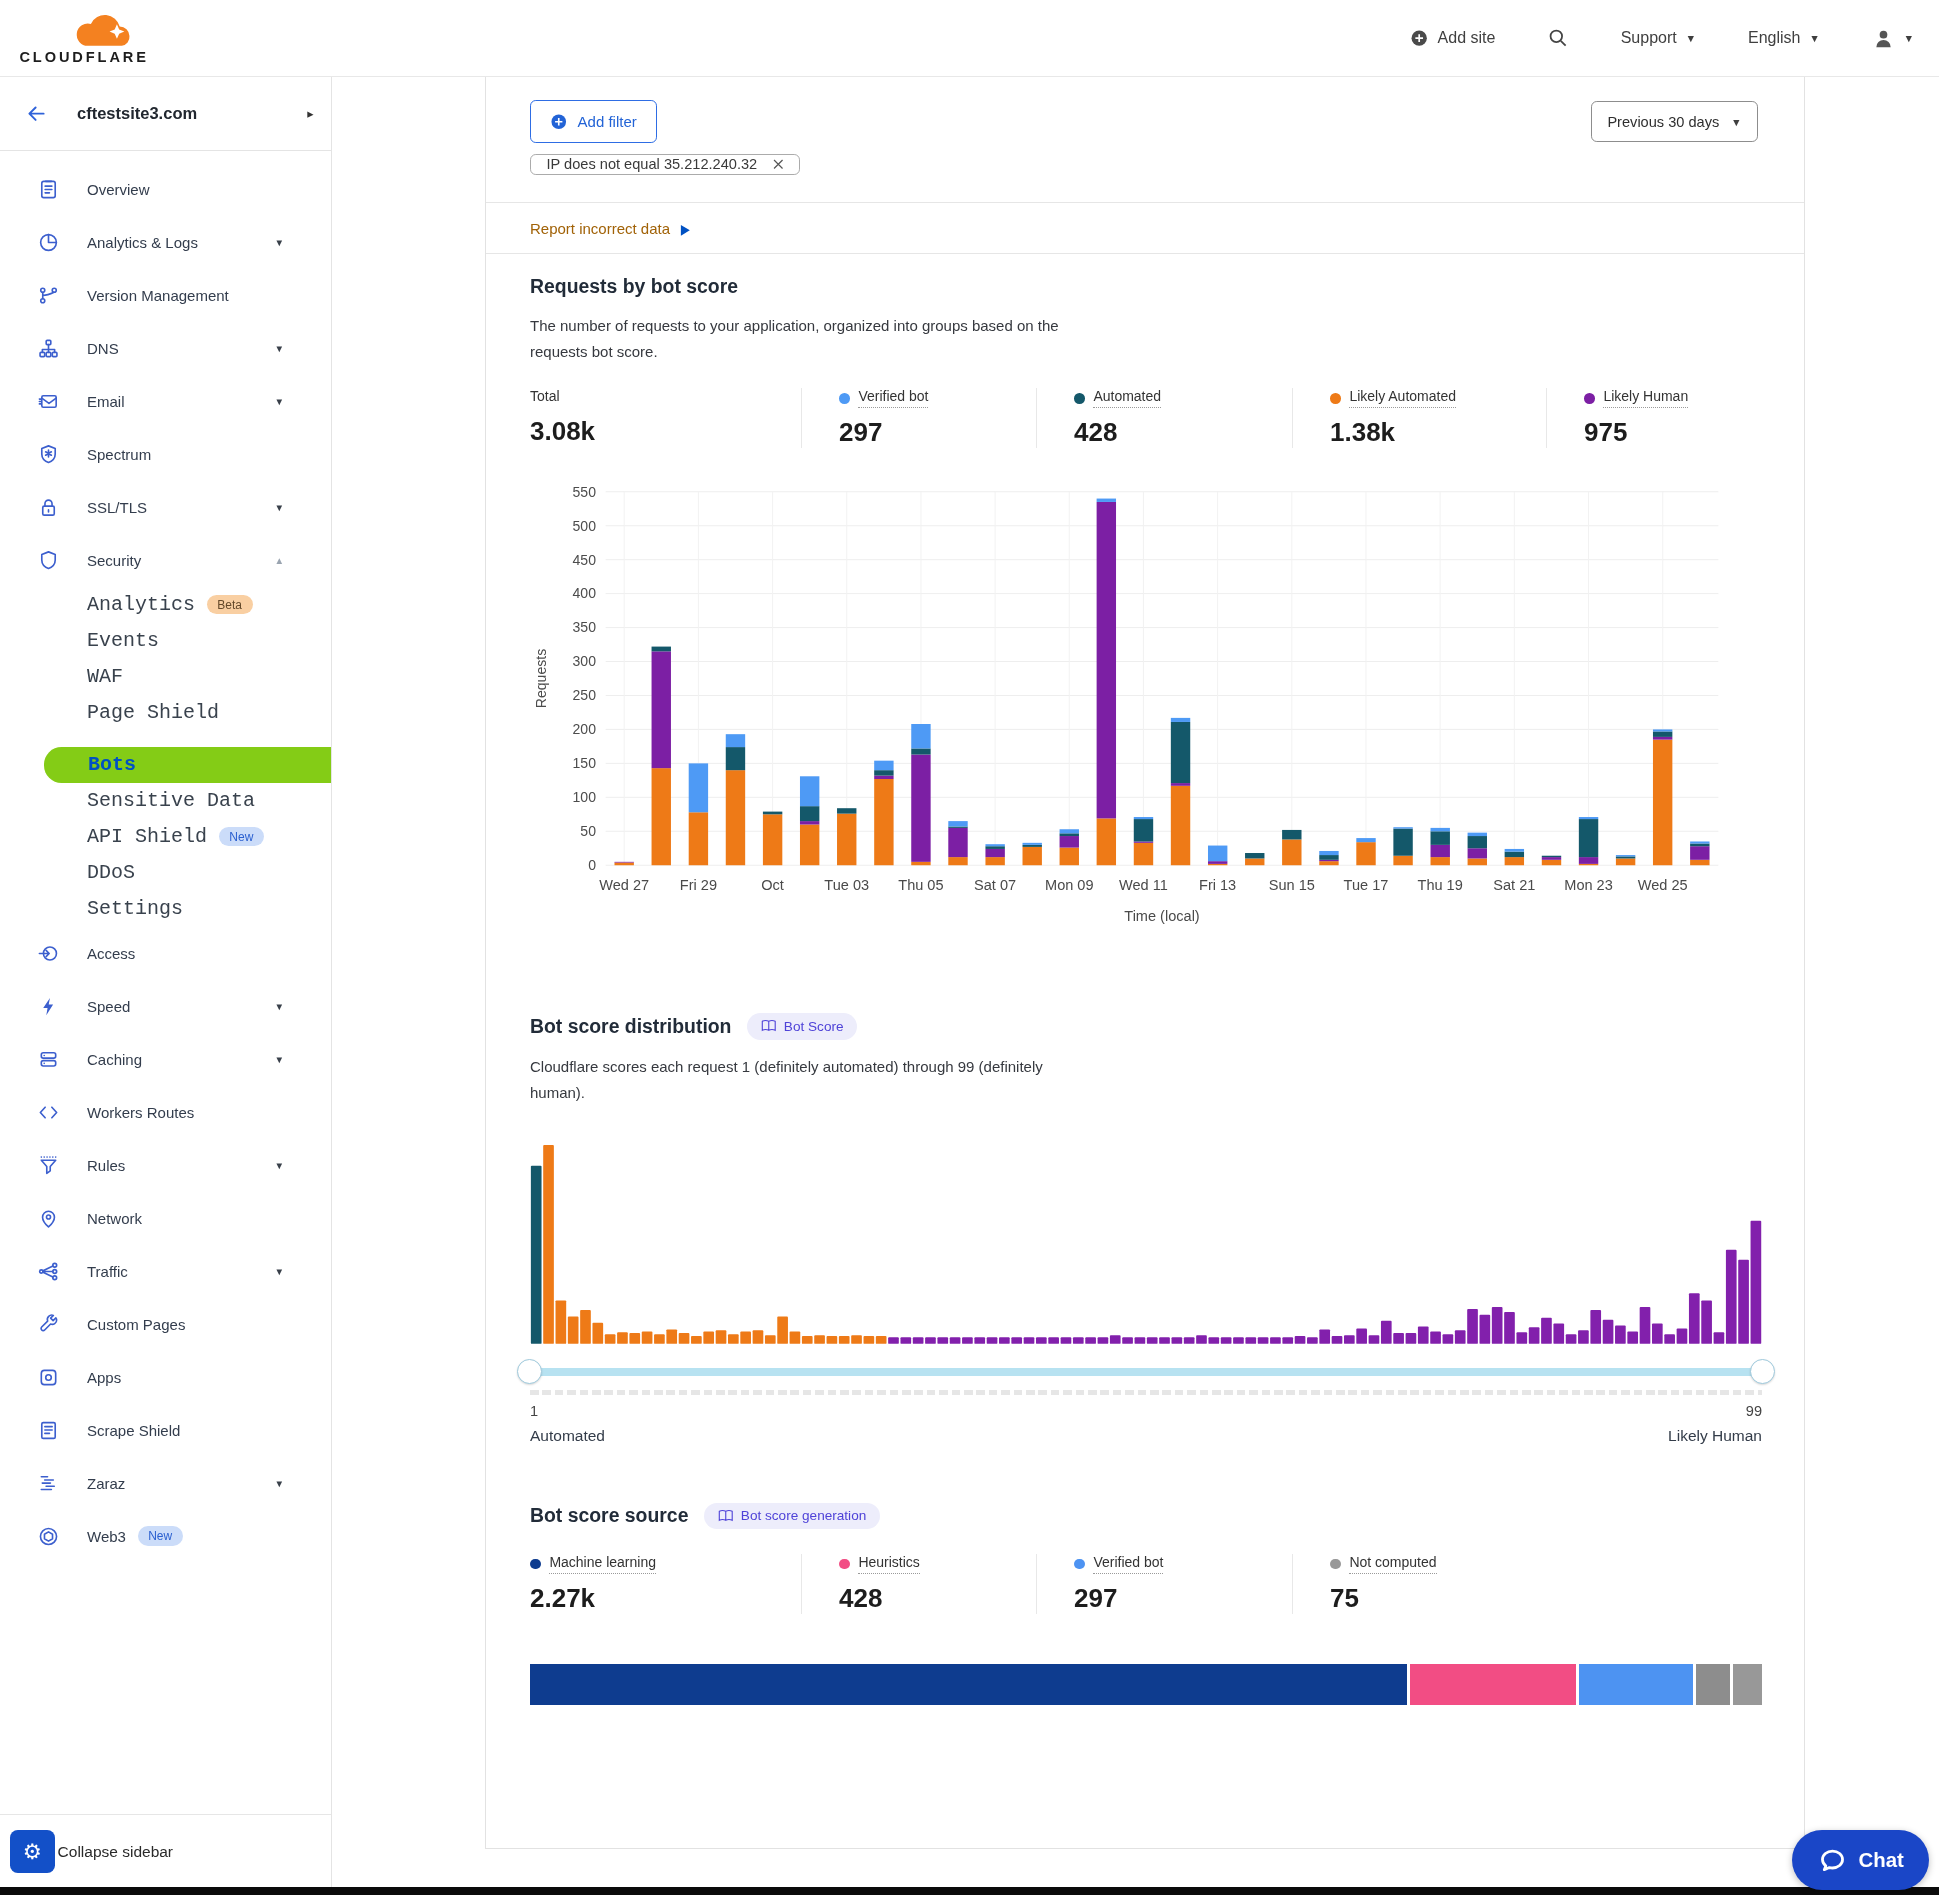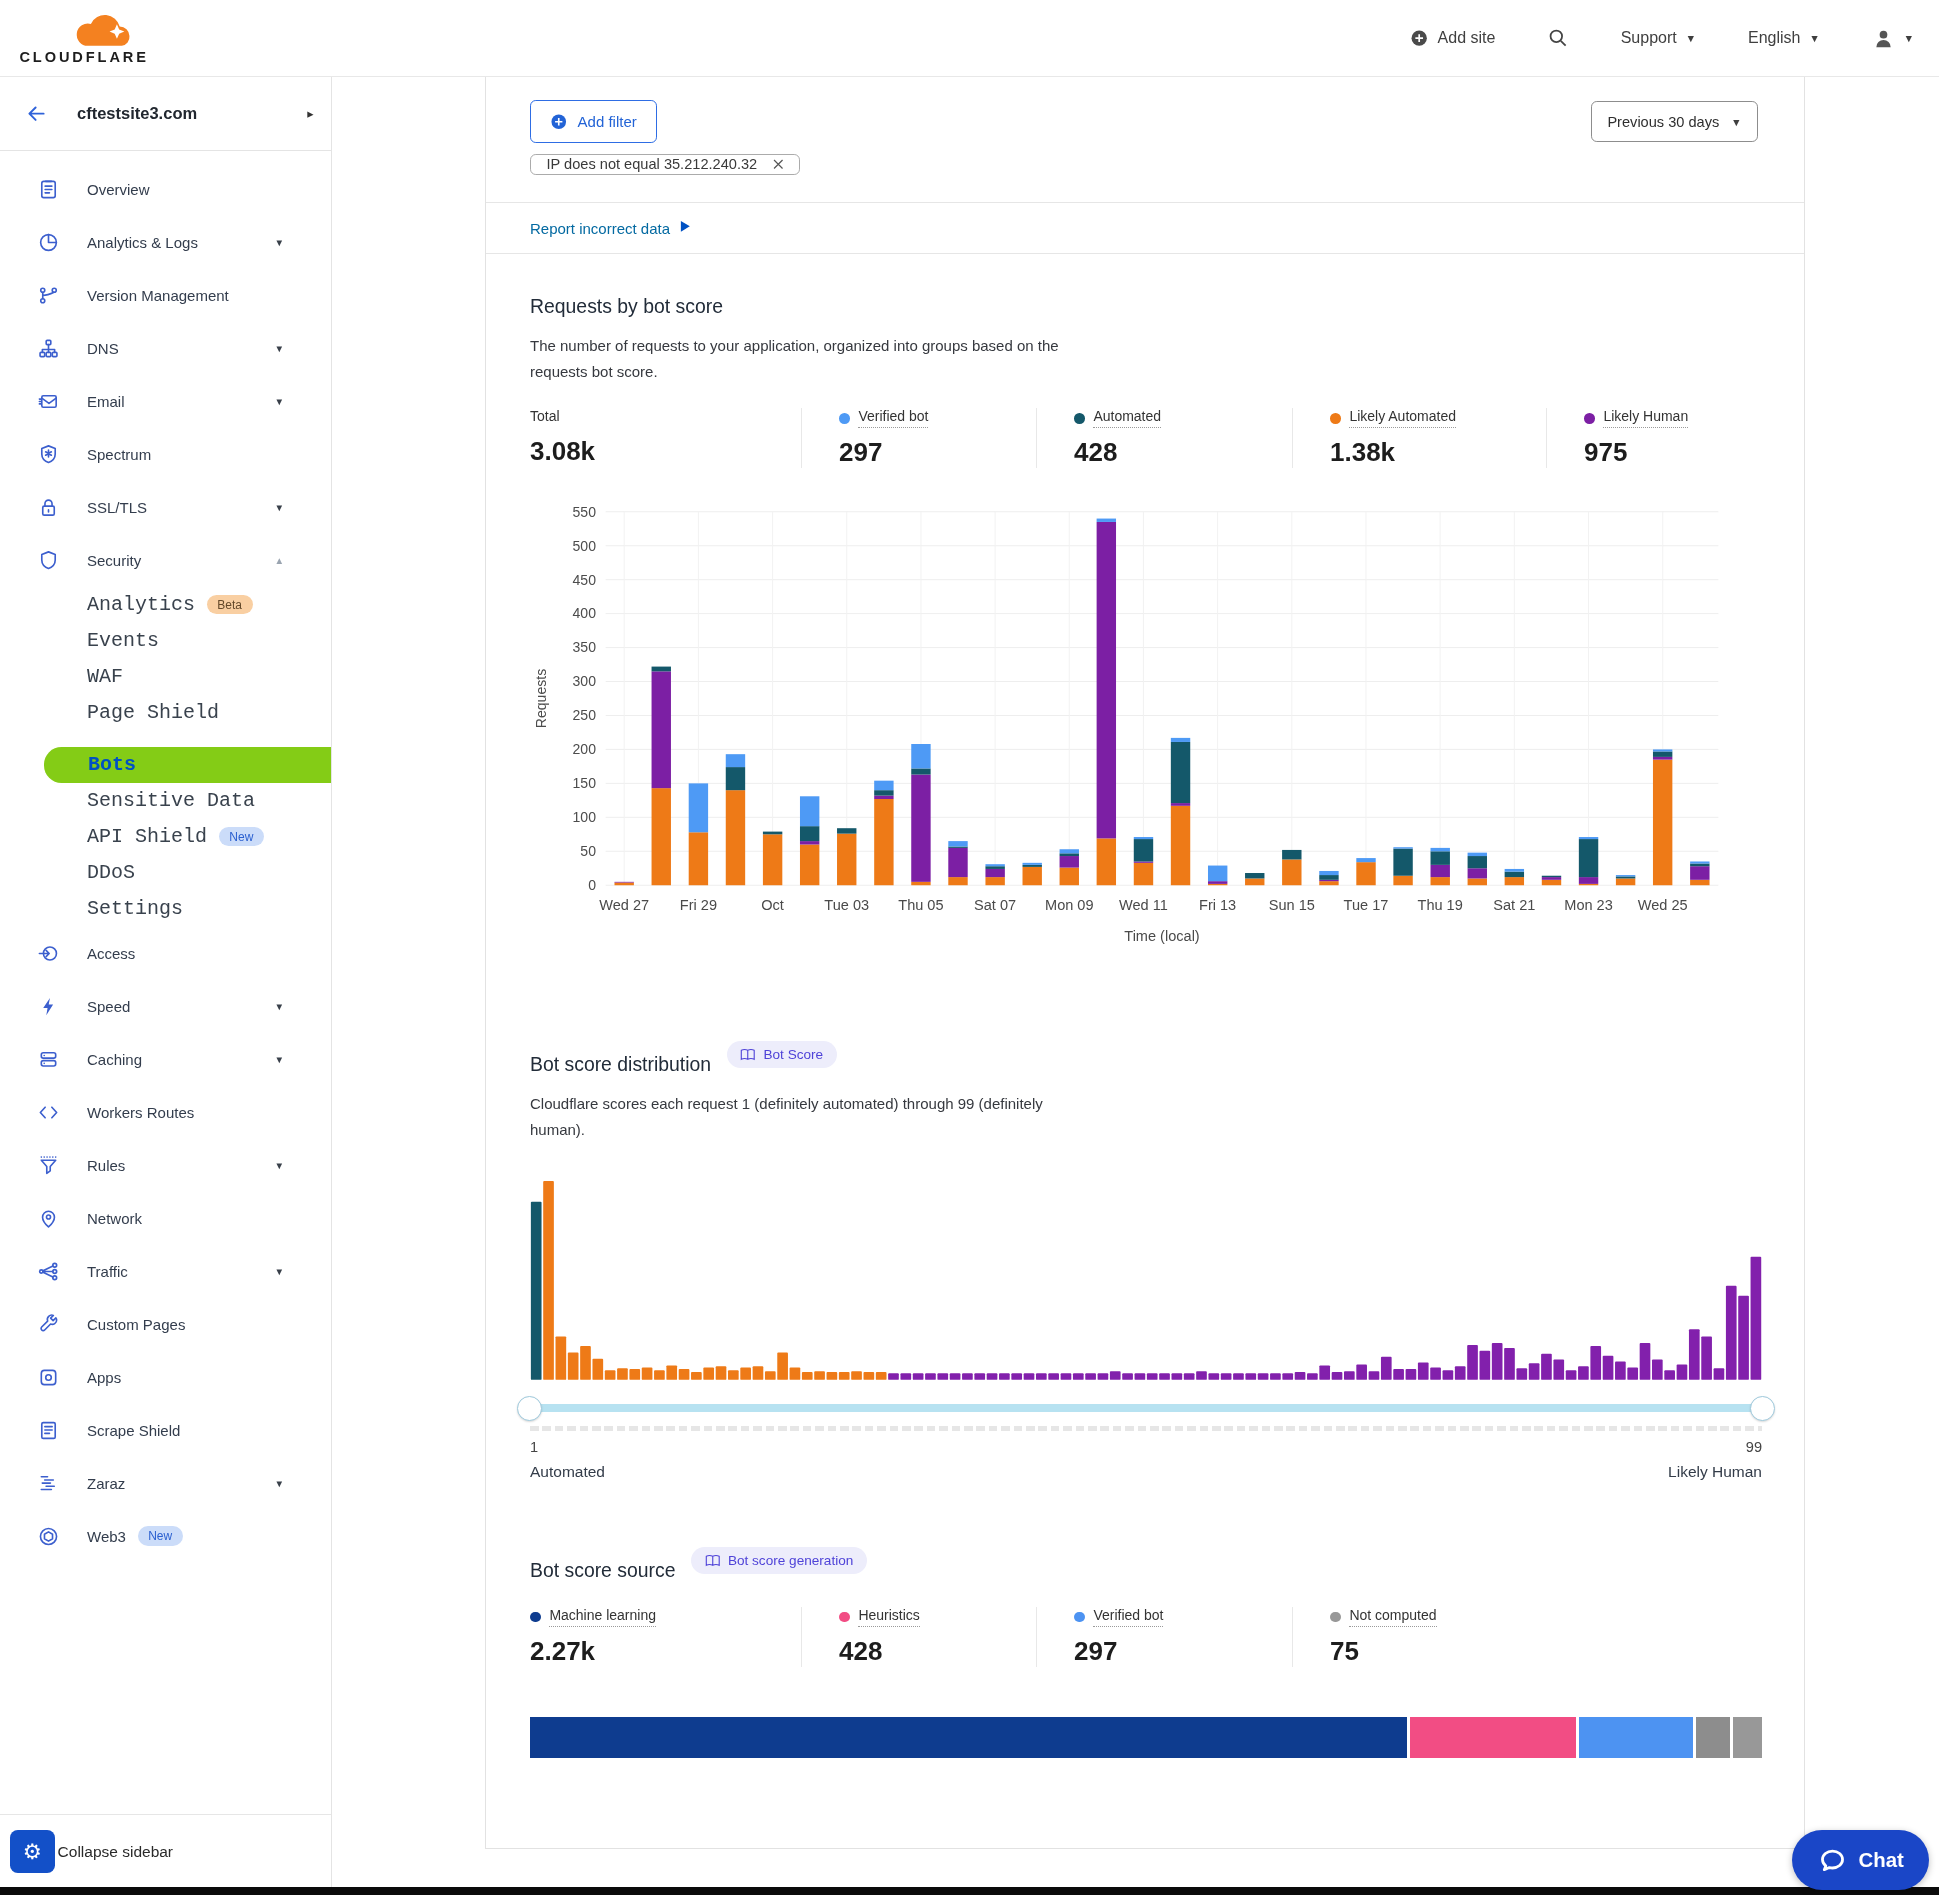--- a/index.html
+++ b/index.html
@@ -37,27 +37,27 @@
   .collapse-label { font-size:15.5px; color:#2a2a2a; margin-left:2.9px; cursor:pointer; }
 
   
   .panel { position:absolute; top:77px; left:485px; width:1320px; height:1772px; background:#fff; border-left:1px solid #e2e2e2; border-right:1px solid #e2e2e2; border-bottom:1px solid #e2e2e2; }
   .filter-row { height:125px; padding:23px 44px 0; position:relative; }
   .add-filter-btn { display:inline-flex; align-items:center; gap:9.7px; height:43px; padding:0 19.4px; background:#fff; border:1px solid #2e6de4; border-radius:5.8px; color:#2263d6; font-size:15px; cursor:pointer; font-family:inherit;}
   .filter-chip { margin-top:10.7px; display:inline-flex; align-items:center; gap:13.6px; height:21px; padding:0 13.6px 0 15.5px; border:1px solid #ababab; border-radius:5.8px; font-size:14.6px; color:#3a3a3a; }
   .chip-x { cursor:pointer; display:flex; }
   .range-btn { position:absolute; right:46px; top:24px; height:41px; padding:0 15.5px; background:#fff; border:1px solid #8d8d8d; border-radius:5.8px; font-size:14.6px; color:#2f2f2f; display:flex; align-items:center; gap:11.6px; cursor:pointer; font-family:inherit;}
   .report-row { height:52px; border-top:1px solid #e6e6e6; border-bottom:1px solid #e6e6e6; display:flex; align-items:center; padding:0 44px; }
-  .report-link { color:#0369a1; font-size:15px; display:flex; align-items:flex-start; gap:9.7px; cursor:pointer; text-decoration:none; }
+  .report-link { color:#a16207; font-size:15px; display:flex; align-items:flex-end; gap:9.7px; cursor:pointer; text-decoration:none; }
 
   .sec { padding:21.3px 44px 29px; }
   .sec + .sec { border-top:0; }
   .sec-divider { border-top:1px solid #e6e6e6; }
   .sec-title-row { display:flex; align-items:center; gap:15.5px; margin-bottom:14.6px; }
-  .sec-title { font-size:19.4px; font-weight:normal; color:#222c39;margin-top:20px; }
+  .sec-title { font-size:19.4px; font-weight:bold; color:#222c39; }
   .doc-badge { display:inline-flex; align-items:center; gap:7.8px; background:#ededfb; color:#4f43d8; font-size:13.6px; padding:5.8px 13.6px; border-radius:14.6px; cursor:pointer; }
   .sec-desc { font-size:15px; color:#36393f; line-height:1.75; max-width:529px; margin-bottom:23px; }
 
   .stats-grid { display:grid; grid-template-columns:231px 235px 256px 254px 1fr; margin-bottom:29px; }
   .stat-col + .stat-col { border-left:1px solid #e8e8e8; padding-left:37px;margin-left:40px; }
   .stat-label-row { display:flex; align-items:center; gap:8.7px; }
   .stat-dot { width:10.7px; height:10.7px; border-radius:50%; flex:none; }
   .stat-label { font-size:14px; color:#333; padding-bottom:2.9px; }
   .stat-label.u { border-bottom:1.5px dotted #9a9a9a; cursor:help; }
   .stat-value { font-size:26px; font-weight:600; color:#1d1d1d; margin-top:8.7px; }

